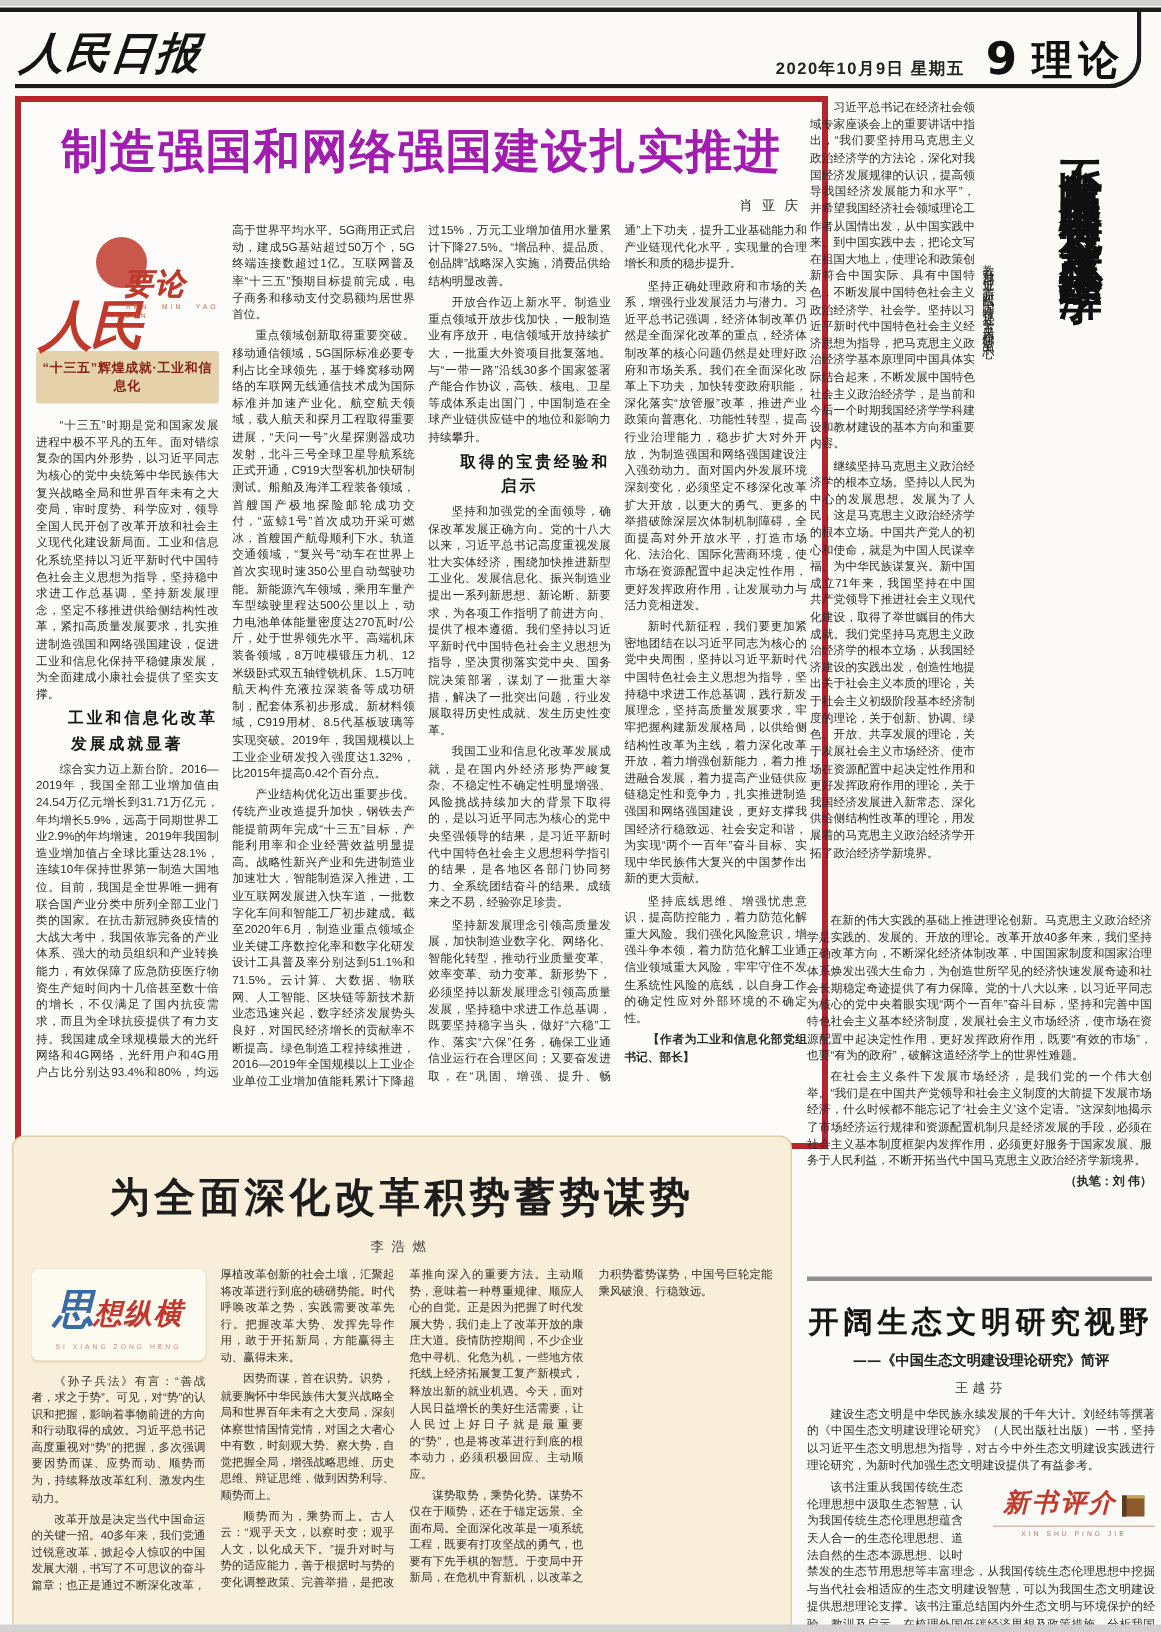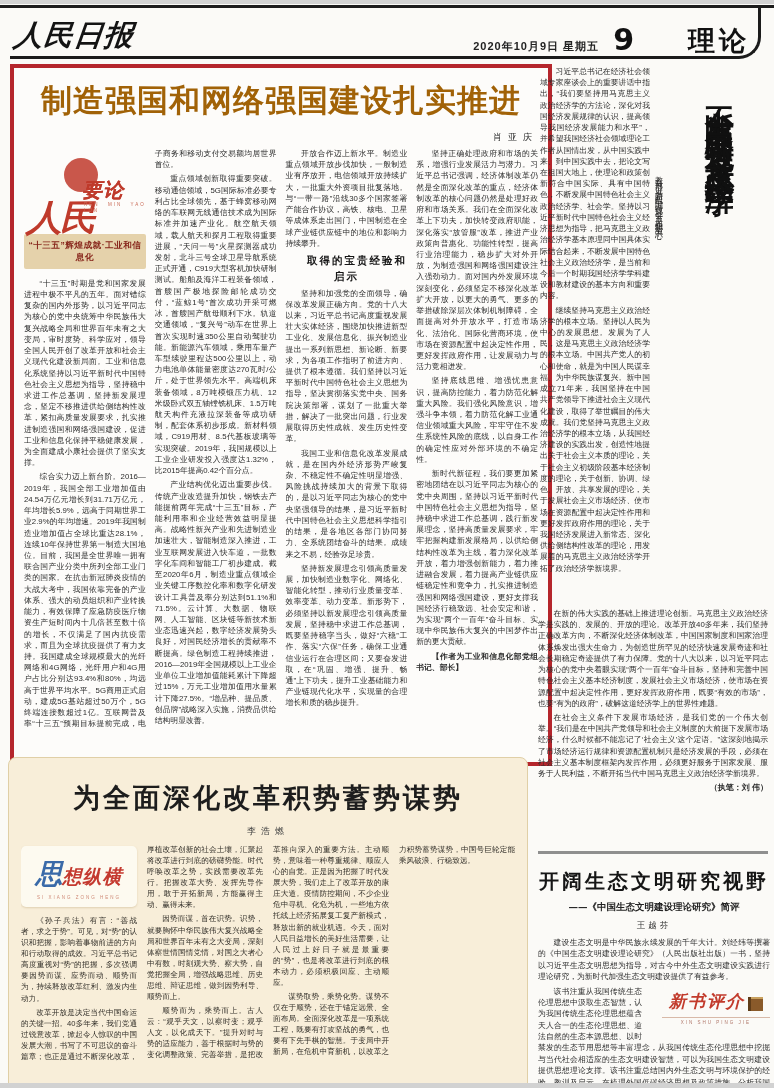--- a/index.html
+++ b/index.html
@@ -7,26 +7,26 @@
         font-family:"Liberation Sans","DejaVu Sans",sans-serif;color:#222;}
   .gray-strip{position:absolute;left:0;width:774px;background:#d2d2d2;}
   .top-rule{position:absolute;left:0;top:5px;width:774px;height:3px;background:#1c1c1c;}
   .header-frame{position:absolute;left:10px;top:8px;width:748px;height:48px;
         border-bottom:3px solid #1b1b1b;border-right:3px solid #1b1b1b;border-bottom-right-radius:22px;}
   .masthead{position:absolute;left:14px;top:16px;font-family:"DejaVu Serif",serif;font-style:italic;
         font-weight:bold;font-size:29px;color:#141414;letter-spacing:1px;transform:skewX(-6deg);}
   .header-right{position:absolute;right:24px;top:22px;display:flex;align-items:baseline;}
   .header-date{font-size:11px;font-weight:bold;color:#222;margin-right:14px;letter-spacing:1px;}
   .page-num{font-size:30px;font-weight:bold;color:#111;margin-right:10px;font-family:"DejaVu Sans",sans-serif;}
-  .section-name{font-size:27px;font-weight:bold;color:#111;letter-spacing:4px;margin-left:44px;}
+  .section-name{font-size:27px;font-weight:bold;color:#111;letter-spacing:4px;}
 
   
   .main-box{position:absolute;left:10px;top:64px;width:514px;height:684px;border:4px solid #b5262c;
         background:#fdfcfa;padding:4px 10px 6px 10px;box-sizing:content-box;}
-  .main-title{margin-top:8px;text-align:center;font-size:31px;font-weight:bold;color:#a16207;letter-spacing:1px;}
+  .main-title{margin-top:8px;text-align:center;font-size:31px;font-weight:bold;color:#a21caf;letter-spacing:1px;}
   .main-byline{text-align:right;font-size:9px;color:#333;margin:9px 0 4px 0;letter-spacing:6px;}
   .main-cols{height:582px;column-count:4;column-gap:9px;column-fill:auto;
         font-size:7.8px;line-height:1.44;text-align:justify;color:#2c2c2c;overflow:hidden;}
   .main-cols p{margin:0 0 3px 0;text-indent:2em;}
   .subhead{font-size:10.5px;font-weight:bold;color:#161616;letter-spacing:2px;line-height:1.55;
         margin:7px 0 6px 0;text-align:center;text-indent:0;}
   .author-note{font-weight:bold;}
 
   
   .yaolun{break-inside:avoid;margin:4px 0 8px 0;position:relative;height:74px;}
@@ -105,31 +105,32 @@
     <div class="main-byline">肖亚庆</div>
     <div class="main-cols">
       <div class="yaolun">
         <span class="yaolun-circle"></span>
         <span class="yaolun-big">人民</span>
         <span class="yaolun-small">要论</span>
         <span class="yaolun-tag">REN MIN YAO LUN</span>
       </div>
       <div class="series-tag">“十三五”辉煌成就·工业和信息化</div>
       <p>“十三五”时期是党和国家发展进程中极不平凡的五年。面对错综复杂的国内外形势，以习近平同志为核心的党中央统筹中华民族伟大复兴战略全局和世界百年未有之大变局，审时度势、科学应对，领导全国人民开创了改革开放和社会主义现代化建设新局面。工业和信息化系统坚持以习近平新时代中国特色社会主义思想为指导，坚持稳中求进工作总基调，坚持新发展理念，坚定不移推进供给侧结构性改革，紧扣高质量发展要求，扎实推进制造强国和网络强国建设，促进工业和信息化保持平稳健康发展，为全面建成小康社会提供了坚实支撑。</p>
+      <p class="subhead">工业和信息化改革发展成就显著</p>
       <p>综合实力迈上新台阶。2016—2019年，我国全部工业增加值由24.54万亿元增长到31.71万亿元，年均增长5.9%，远高于同期世界工业2.9%的年均增速。2019年我国制造业增加值占全球比重达28.1%，连续10年保持世界第一制造大国地位。目前，我国是全世界唯一拥有联合国产业分类中所列全部工业门类的国家。在抗击新冠肺炎疫情的大战大考中，我国依靠完备的产业体系、强大的动员组织和产业转换能力，有效保障了应急防疫医疗物资生产短时间内十几倍甚至数十倍的增长，不仅满足了国内抗疫需求，而且为全球抗疫提供了有力支持。我国建成全球规模最大的光纤网络和4G网络，光纤用户和4G用户占比分别达93.4%和80%，均远高于世界平均水平。5G商用正式启动，建成5G基站超过50万个，5G终端连接数超过1亿。互联网普及率“十三五”预期目标提前完成，电子商务和移动支付交易额均居世界首位。</p>
       <p>重点领域创新取得重要突破。移动通信领域，5G国际标准必要专利占比全球领先，基于蜂窝移动网络的车联网无线通信技术成为国际标准并加速产业化。航空航天领域，载人航天和探月工程取得重要进展，“天问一号”火星探测器成功发射，北斗三号全球卫星导航系统正式开通，C919大型客机加快研制测试。船舶及海洋工程装备领域，首艘国产极地探险邮轮成功交付，“蓝鲸1号”首次成功开采可燃冰，首艘国产航母顺利下水。轨道交通领域，“复兴号”动车在世界上首次实现时速350公里自动驾驶功能。新能源汽车领域，乘用车量产车型续驶里程达500公里以上，动力电池单体能量密度达270瓦时/公斤，处于世界领先水平。高端机床装备领域，8万吨模锻压力机、12米级卧式双五轴镗铣机床、1.5万吨航天构件充液拉深装备等成功研制，配套体系初步形成。新材料领域，C919用材、8.5代基板玻璃等实现突破。2019年，我国规模以上工业企业研发投入强度达1.32%，比2015年提高0.42个百分点。</p>
       <p>产业结构优化迈出重要步伐。传统产业改造提升加快，钢铁去产能提前两年完成“十三五”目标，产能利用率和企业经营效益明显提高。战略性新兴产业和先进制造业加速壮大，智能制造深入推进，工业互联网发展进入快车道，一批数字化车间和智能工厂初步建成。截至2020年6月，制造业重点领域企业关键工序数控化率和数字化研发设计工具普及率分别达到51.1%和71.5%。云计算、大数据、物联网、人工智能、区块链等新技术新业态迅速兴起，数字经济发展势头良好，对国民经济增长的贡献率不断提高。绿色制造工程持续推进，2016—2019年全国规模以上工业企业单位工业增加值能耗累计下降超过15%，万元工业增加值用水量累计下降27.5%。“增品种、提品质、创品牌”战略深入实施，消费品供给结构明显改善。</p>
       <p>开放合作迈上新水平。制造业重点领域开放步伐加快，一般制造业有序放开，电信领域开放持续扩大，一批重大外资项目批复落地。与“一带一路”沿线30多个国家签署产能合作协议，高铁、核电、卫星等成体系走出国门，中国制造在全球产业链供应链中的地位和影响力持续攀升。</p>
       <p class="subhead">取得的宝贵经验和启示</p>
       <p>坚持和加强党的全面领导，确保改革发展正确方向。党的十八大以来，习近平总书记高度重视发展壮大实体经济，围绕加快推进新型工业化、发展信息化、振兴制造业提出一系列新思想、新论断、新要求，为各项工作指明了前进方向、提供了根本遵循。我们坚持以习近平新时代中国特色社会主义思想为指导，坚决贯彻落实党中央、国务院决策部署，谋划了一批重大举措，解决了一批突出问题，行业发展取得历史性成就、发生历史性变革。</p>
       <p>我国工业和信息化改革发展成就，是在国内外经济形势严峻复杂、不稳定性不确定性明显增强、风险挑战持续加大的背景下取得的，是以习近平同志为核心的党中央坚强领导的结果，是习近平新时代中国特色社会主义思想科学指引的结果，是各地区各部门协同努力、全系统团结奋斗的结果。成绩来之不易，经验弥足珍贵。</p>
       <p>坚持新发展理念引领高质量发展，加快制造业数字化、网络化、智能化转型，推动行业质量变革、效率变革、动力变革。新形势下，必须坚持以新发展理念引领高质量发展，坚持稳中求进工作总基调，既要坚持稳字当头，做好“六稳”工作、落实“六保”任务，确保工业通信业运行在合理区间；又要奋发进取，在“巩固、增强、提升、畅通”上下功夫，提升工业基础能力和产业链现代化水平，实现量的合理增长和质的稳步提升。</p>
       <p>坚持正确处理政府和市场的关系，增强行业发展活力与潜力。习近平总书记强调，经济体制改革仍然是全面深化改革的重点，经济体制改革的核心问题仍然是处理好政府和市场关系。我们在全面深化改革上下功夫，加快转变政府职能，深化落实“放管服”改革，推进产业政策向普惠化、功能性转型，提高行业治理能力，稳步扩大对外开放，为制造强国和网络强国建设注入强劲动力。面对国内外发展环境深刻变化，必须坚定不移深化改革扩大开放，以更大的勇气、更多的举措破除深层次体制机制障碍，全面提高对外开放水平，打造市场化、法治化、国际化营商环境，使市场在资源配置中起决定性作用，更好发挥政府作用，让发展动力与活力竞相迸发。</p>
+      <p>新时代新征程，我们要更加紧密地团结在以习近平同志为核心的党中央周围，坚持以习近平新时代中国特色社会主义思想为指导，坚持稳中求进工作总基调，践行新发展理念，坚持高质量发展要求，牢牢把握构建新发展格局，以供给侧结构性改革为主线，着力深化改革开放，着力增强创新能力，着力推进融合发展，着力提高产业链供应链稳定性和竞争力，扎实推进制造强国和网络强国建设，更好支撑我国经济行稳致远、社会安定和谐，为实现“两个一百年”奋斗目标、实现中华民族伟大复兴的中国梦作出新的更大贡献。</p>
       <p>坚持底线思维、增强忧患意识，提高防控能力，着力防范化解重大风险。我们强化风险意识，增强斗争本领，着力防范化解工业通信业领域重大风险，牢牢守住不发生系统性风险的底线，以自身工作的确定性应对外部环境的不确定性。</p>
-      <p>新时代新征程，我们要更加紧密地团结在以习近平同志为核心的党中央周围，坚持以习近平新时代中国特色社会主义思想为指导，坚持稳中求进工作总基调，践行新发展理念，坚持高质量发展要求，牢牢把握构建新发展格局，以供给侧结构性改革为主线，着力深化改革开放，着力增强创新能力，着力推进融合发展，着力提高产业链供应链稳定性和竞争力，扎实推进制造强国和网络强国建设，更好支撑我国经济行稳致远、社会安定和谐，为实现“两个一百年”奋斗目标、实现中华民族伟大复兴的中国梦作出新的更大贡献。</p>
       <p class="author-note">【作者为工业和信息化部党组书记、部长】</p>
     </div>
   </div>
 
   <div class="right-upper">
     <p>习近平总书记在经济社会领域专家座谈会上的重要讲话中指出，“我们要坚持用马克思主义政治经济学的方法论，深化对我国经济发展规律的认识，提高领导我国经济发展能力和水平”，并希望我国经济社会领域理论工作者从国情出发，从中国实践中来、到中国实践中去，把论文写在祖国大地上，使理论和政策创新符合中国实际、具有中国特色，不断发展中国特色社会主义政治经济学、社会学。坚持以习近平新时代中国特色社会主义经济思想为指导，把马克思主义政治经济学基本原理同中国具体实际结合起来，不断发展中国特色社会主义政治经济学，是当前和今后一个时期我国经济学学科建设和教材建设的基本方向和重要内容。</p>
     <p>继续坚持马克思主义政治经济学的根本立场。坚持以人民为中心的发展思想。发展为了人民，这是马克思主义政治经济学的根本立场。中国共产党人的初心和使命，就是为中国人民谋幸福、为中华民族谋复兴。新中国成立71年来，我国坚持在中国共产党领导下推进社会主义现代化建设，取得了举世瞩目的伟大成就。我们党坚持马克思主义政治经济学的根本立场，从我国经济建设的实践出发，创造性地提出关于社会主义本质的理论，关于社会主义初级阶段基本经济制度的理论，关于创新、协调、绿色、开放、共享发展的理论，关于发展社会主义市场经济、使市场在资源配置中起决定性作用和更好发挥政府作用的理论，关于我国经济发展进入新常态、深化供给侧结构性改革的理论，用发展着的马克思主义政治经济学开拓了政治经济学新境界。</p>
   </div>
   <div class="v-attrib">教育部习近平新时代中国特色社会主义思想研究中心</div>
   <div class="v-title">不断发展中国特色社会主义政治经济学</div>

